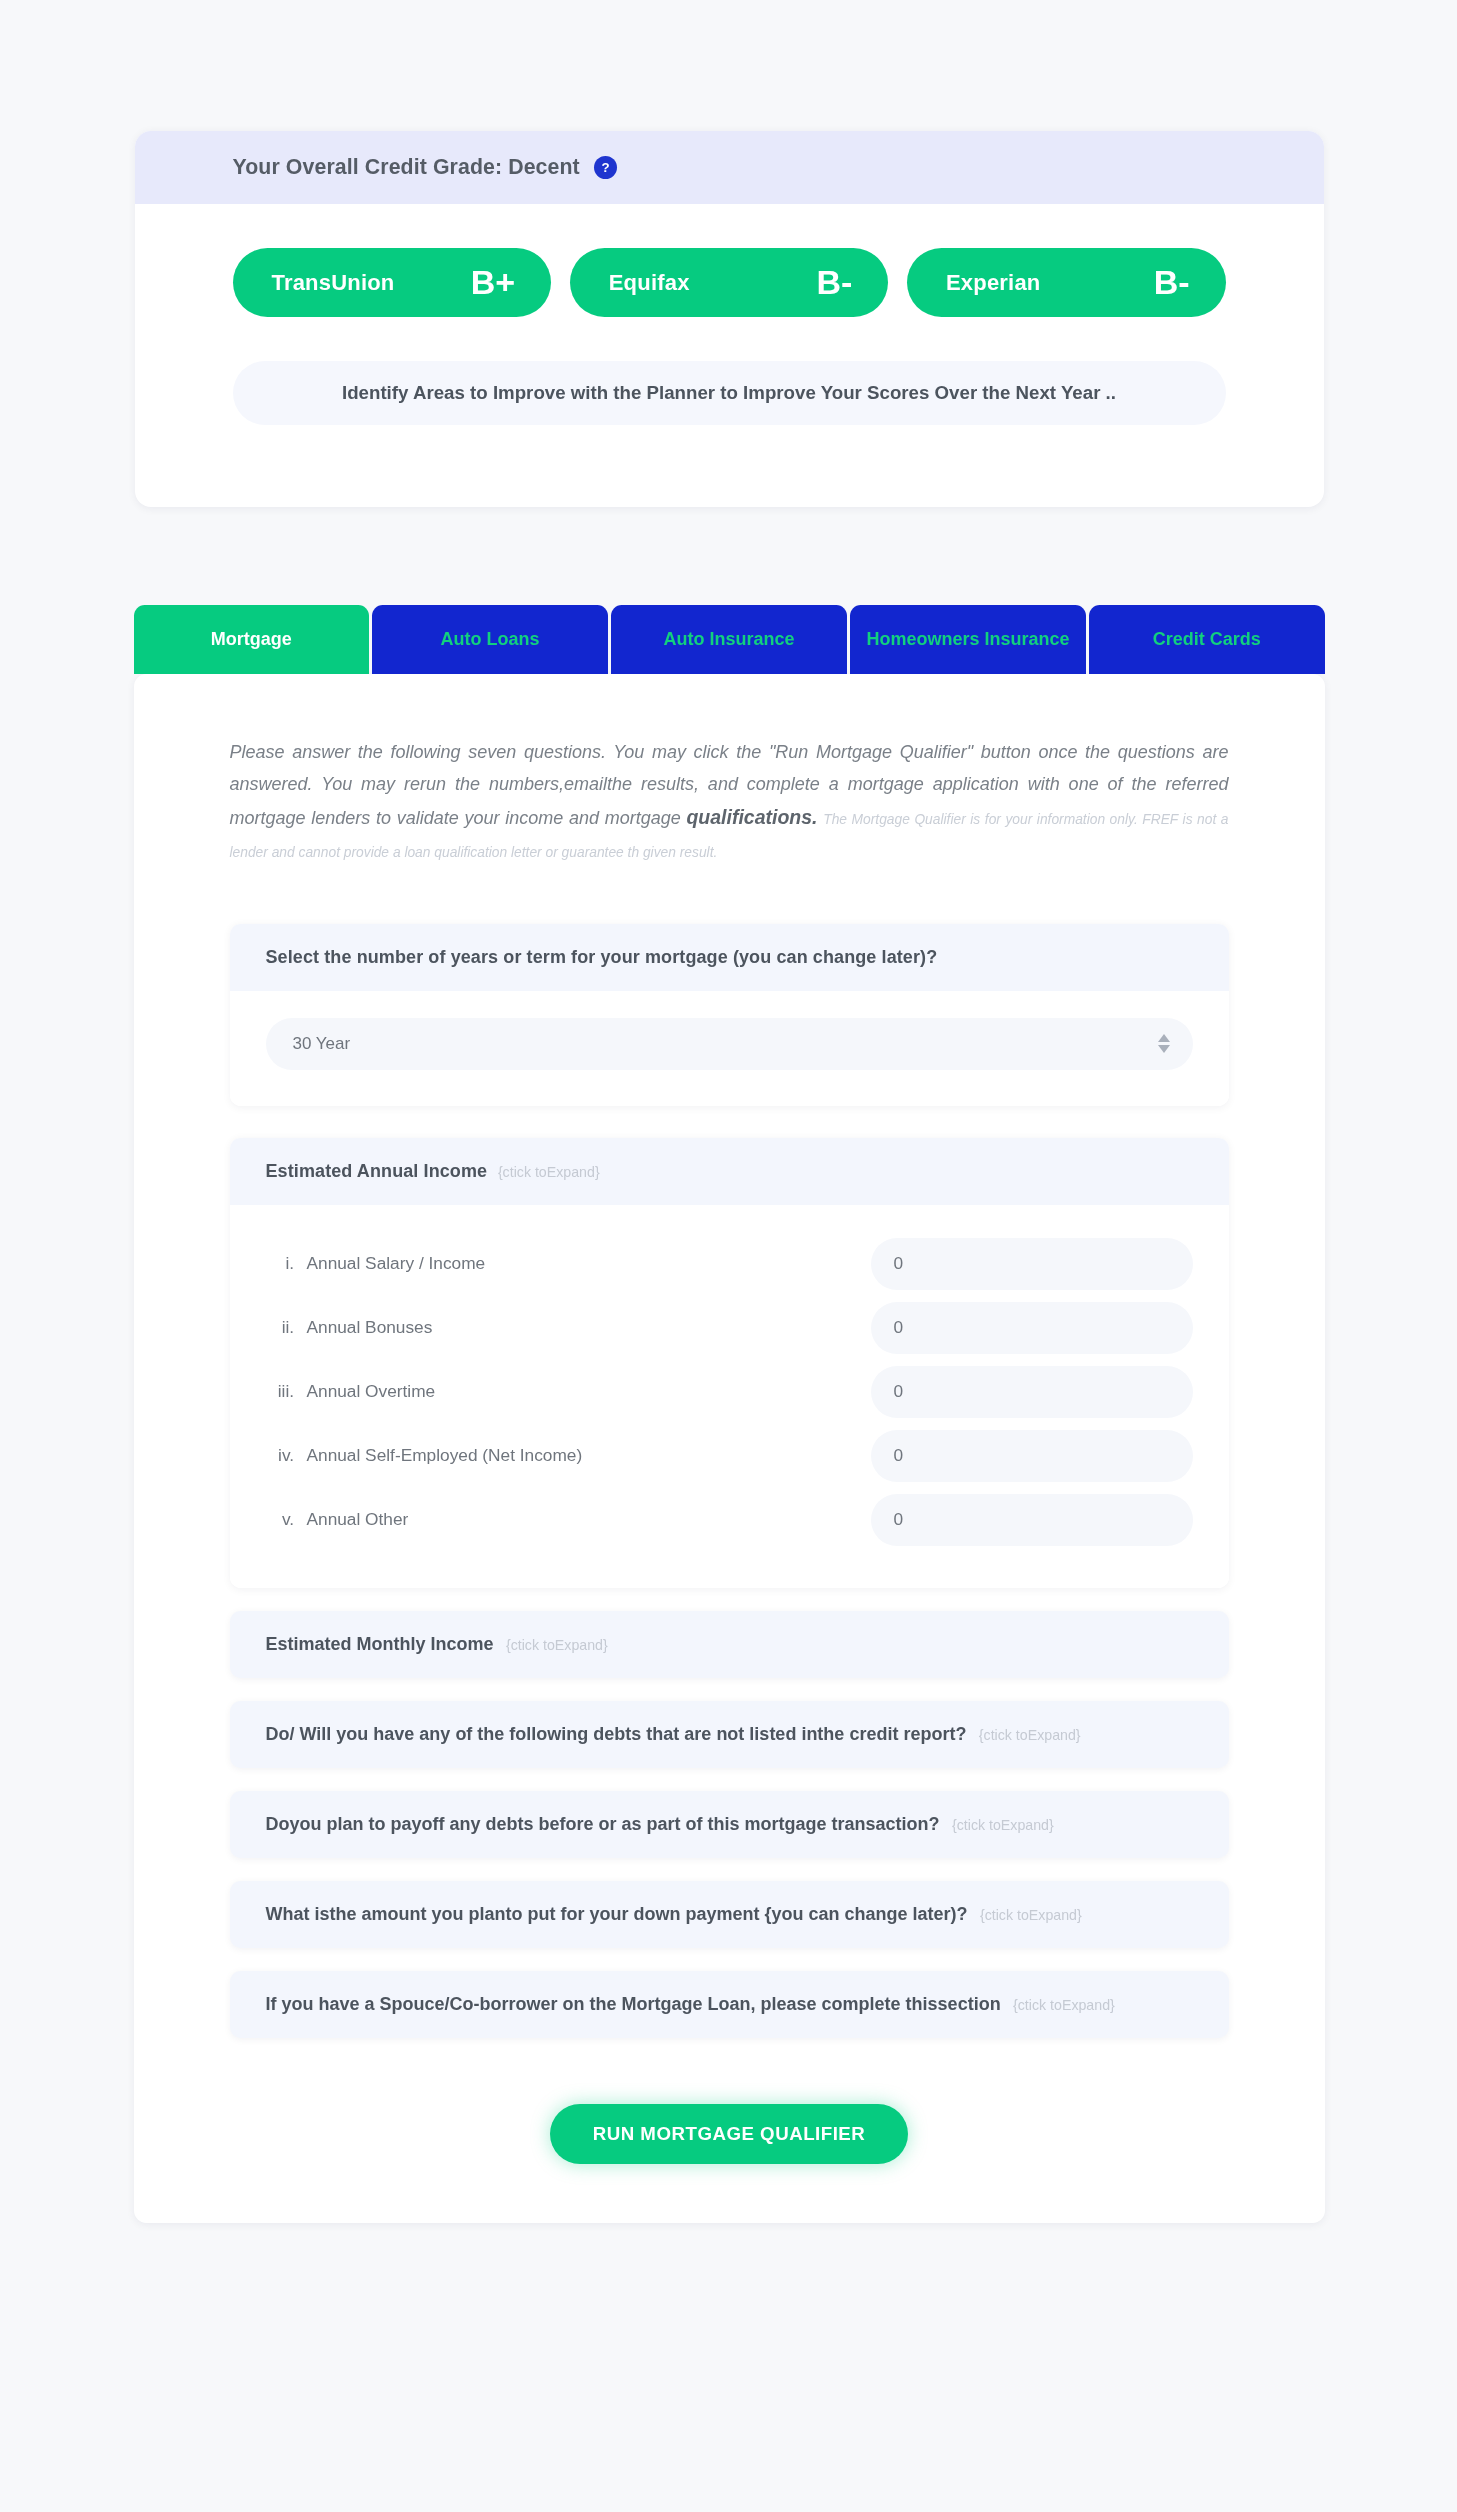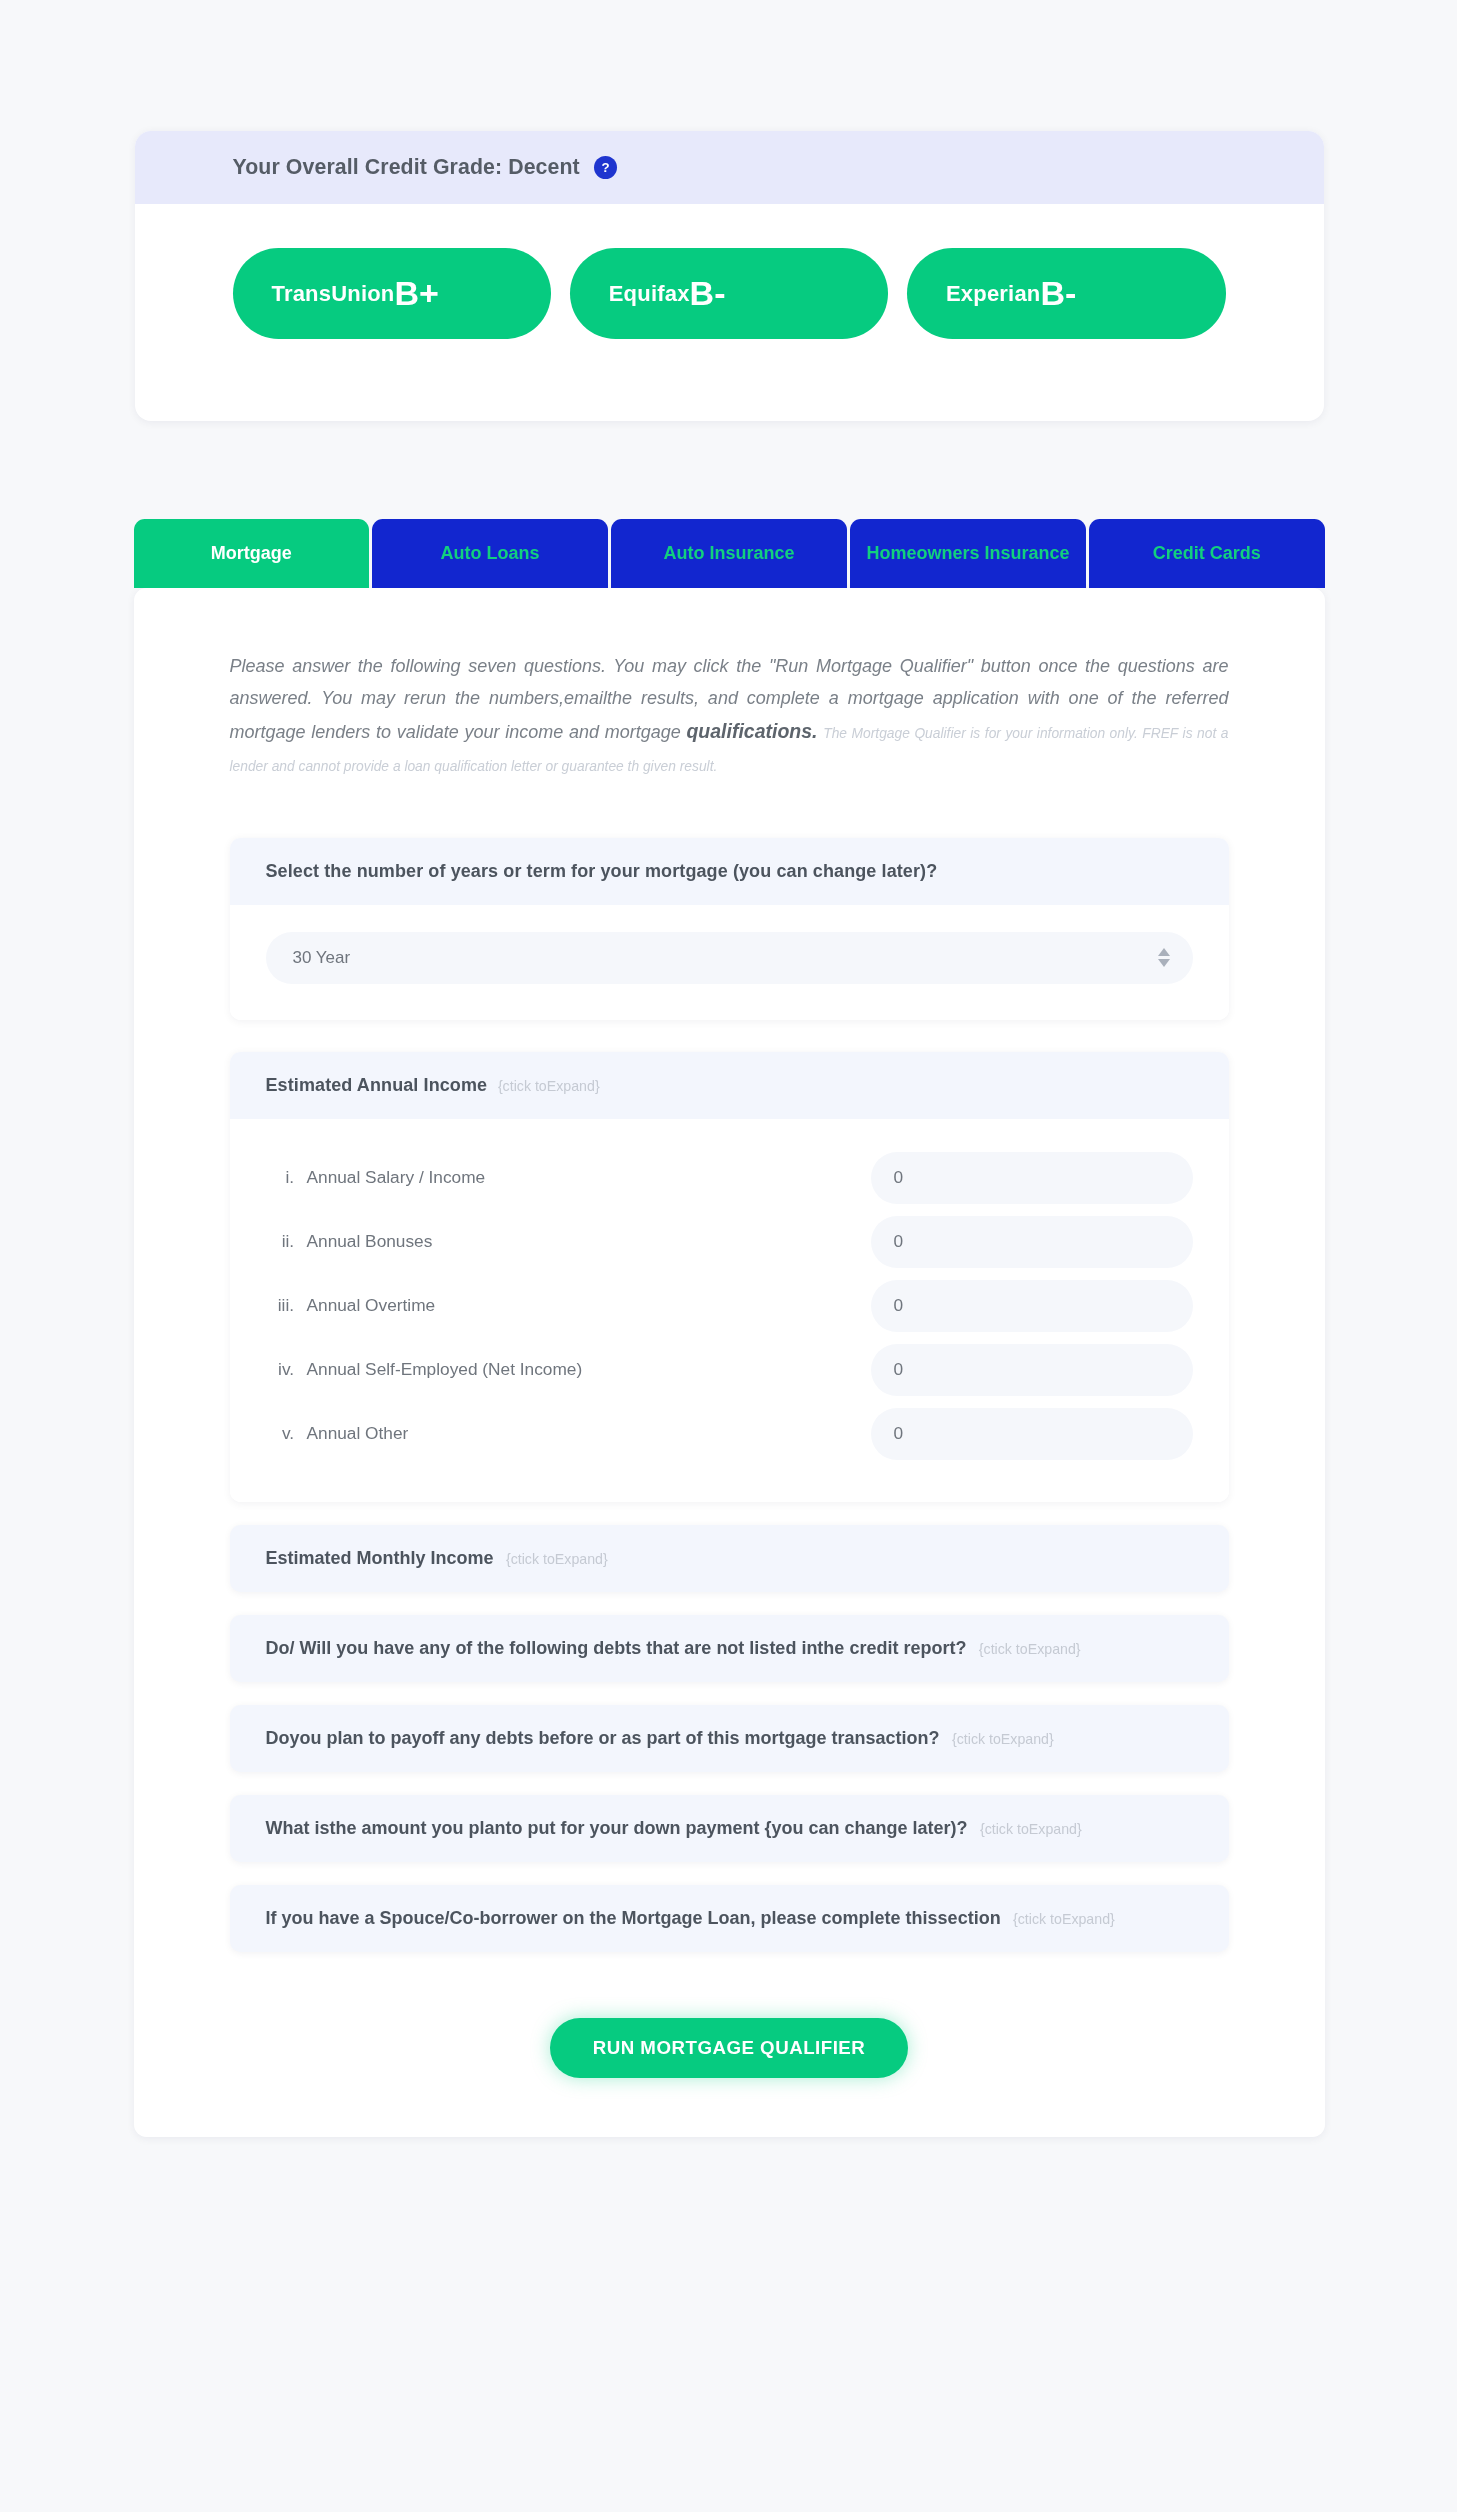--- a/index.html
+++ b/index.html
@@ -46,25 +46,26 @@
     flex: 0 0 auto;
     cursor: pointer;
   }
   .bureau-row {
     display: flex;
     gap: 18.7px;
     padding: 44px 98px 0 98px;
   }
   .bureau {
     flex: 1 1 0;
-    height: 91px;
+    height: 69px;
     background: #06cb80;
     border-radius: 46px;
     display: flex;
     align-items: center;
+    justify-content: space-between;
     padding: 0 36px 0 39px;
     cursor: pointer;
   }
   .bureau-name { color: #fff; font-size: 22px; font-weight: bold; letter-spacing:0.2px;}
   .bureau-score { color: #fff; font-size: 34px; font-weight: bold; }
 
   .planner-banner {
     margin: 44px 98px 0 98px;
     height: 64px;
     background: #f5f7fd;
@@ -270,20 +271,23 @@
       <div class="bureau">
         <span class="bureau-name">Equifax</span>
         <span class="bureau-score">B-</span>
       </div>
       <div class="bureau">
         <span class="bureau-name">Experian</span>
         <span class="bureau-score">B-</span>
       </div>
     </div>
 
+    <div class="planner-banner">
+      <span>Identify Areas to Improve with the Planner to Improve Your Scores Over the Next Year ..</span>
+    </div>
     <div class="grade-card-bottom-pad"></div>
   </div>
 
   <div class="tabs-wrap">
     <div class="tabs">
       <div class="tab active">
           <span>Mortgage</span>
         </div>
       <div class="tab">
           <span>Auto Loans</span>

